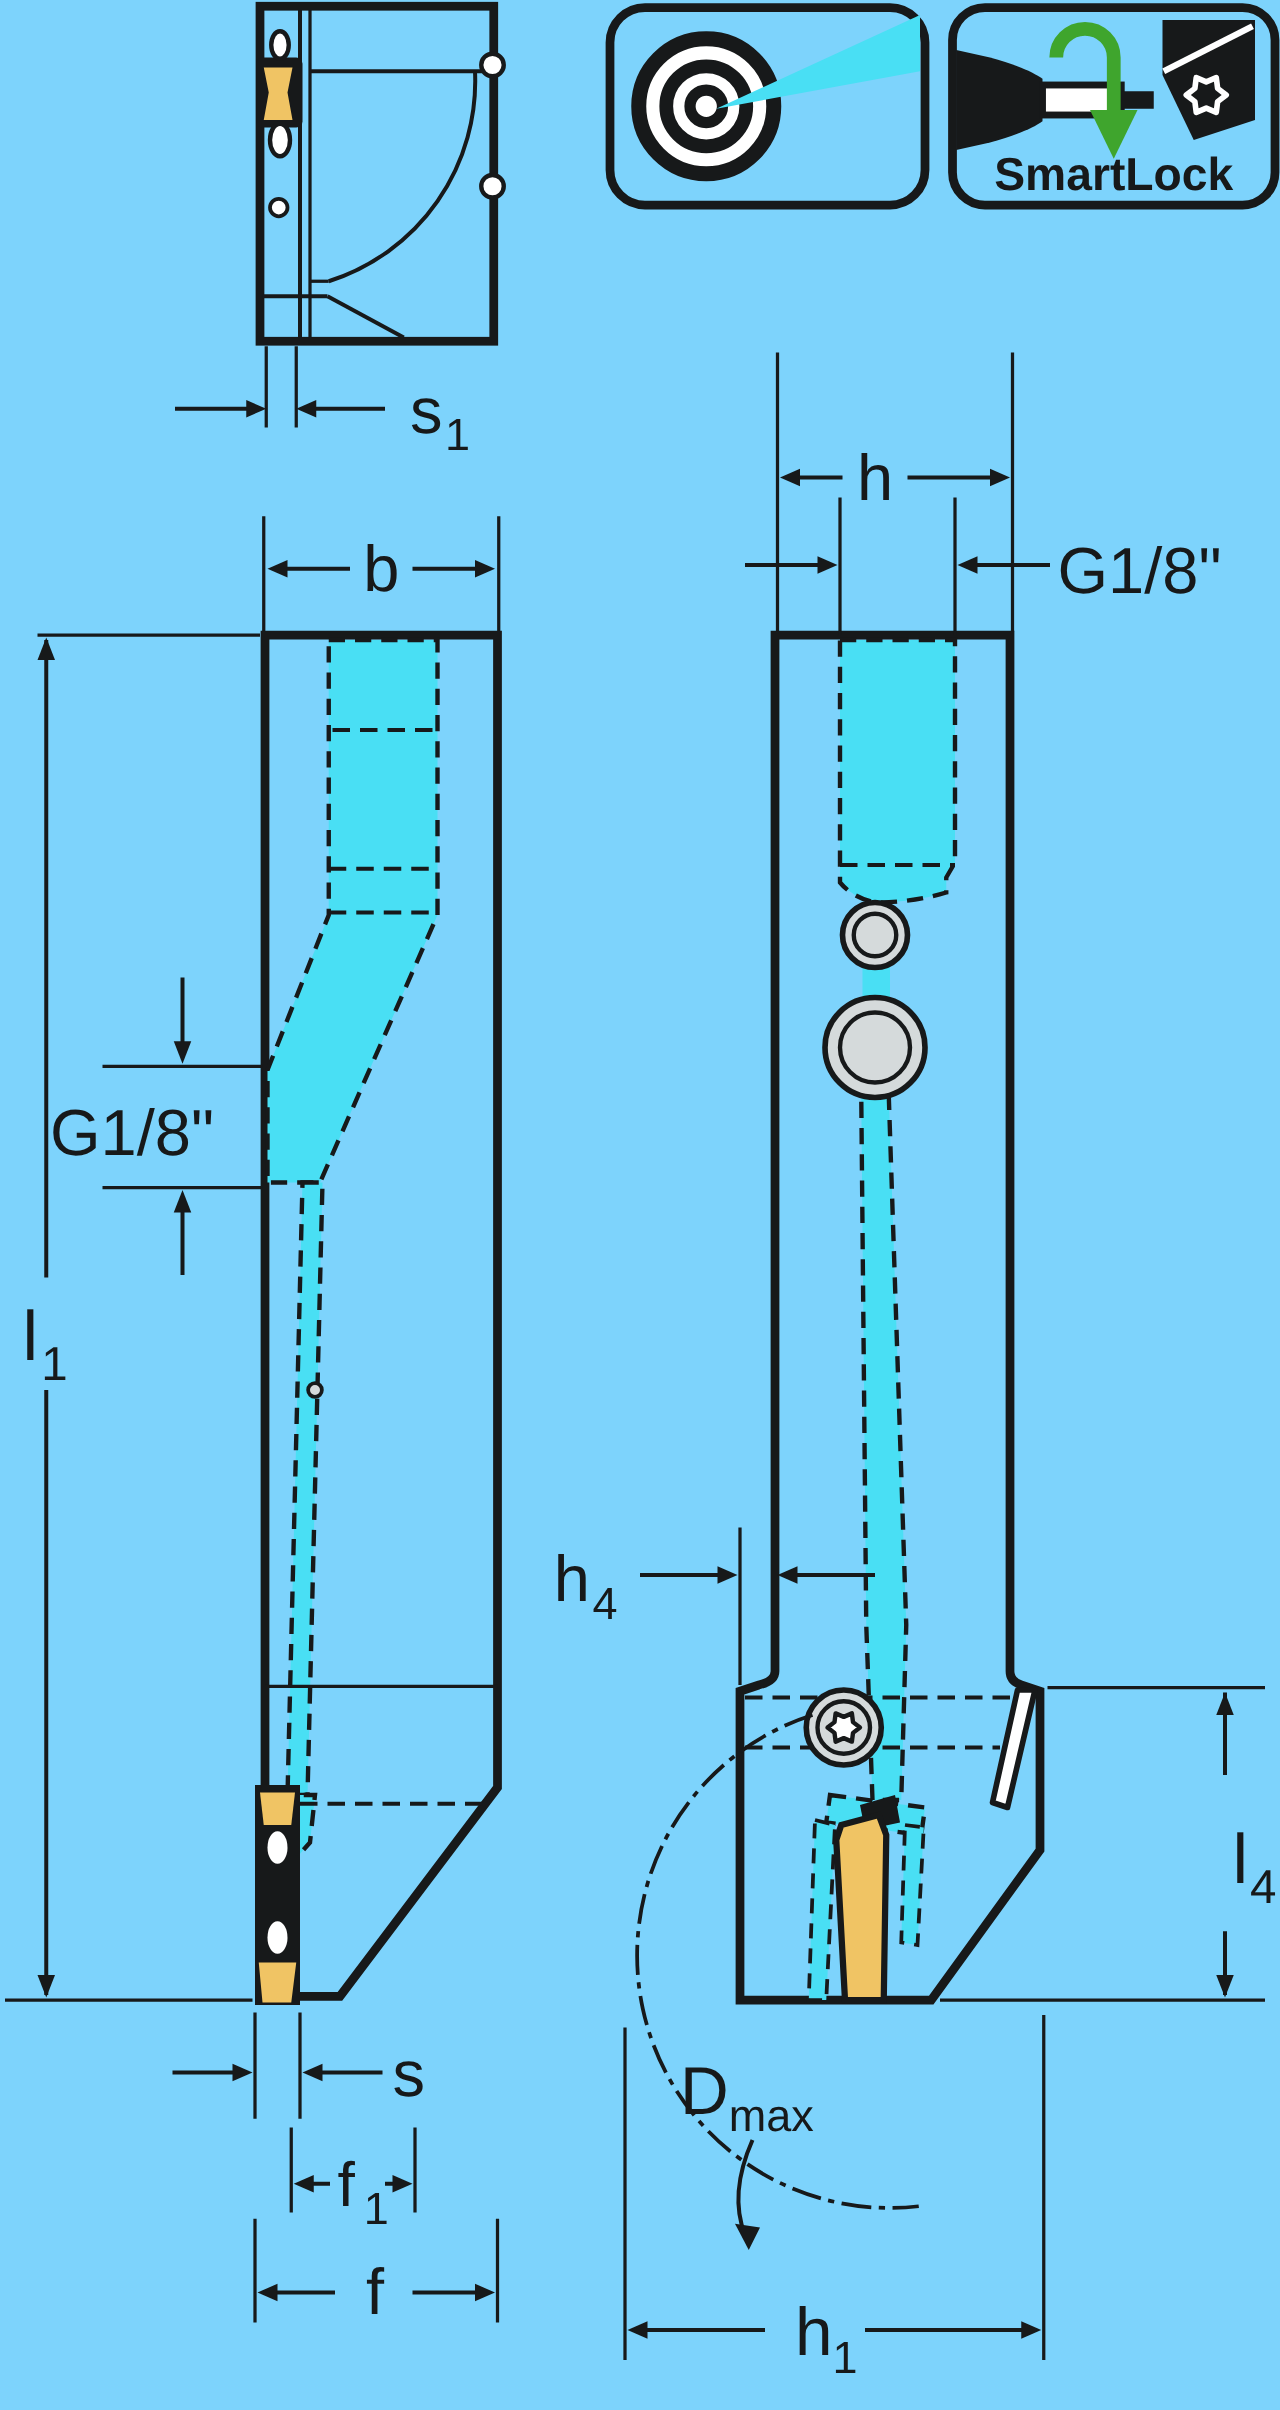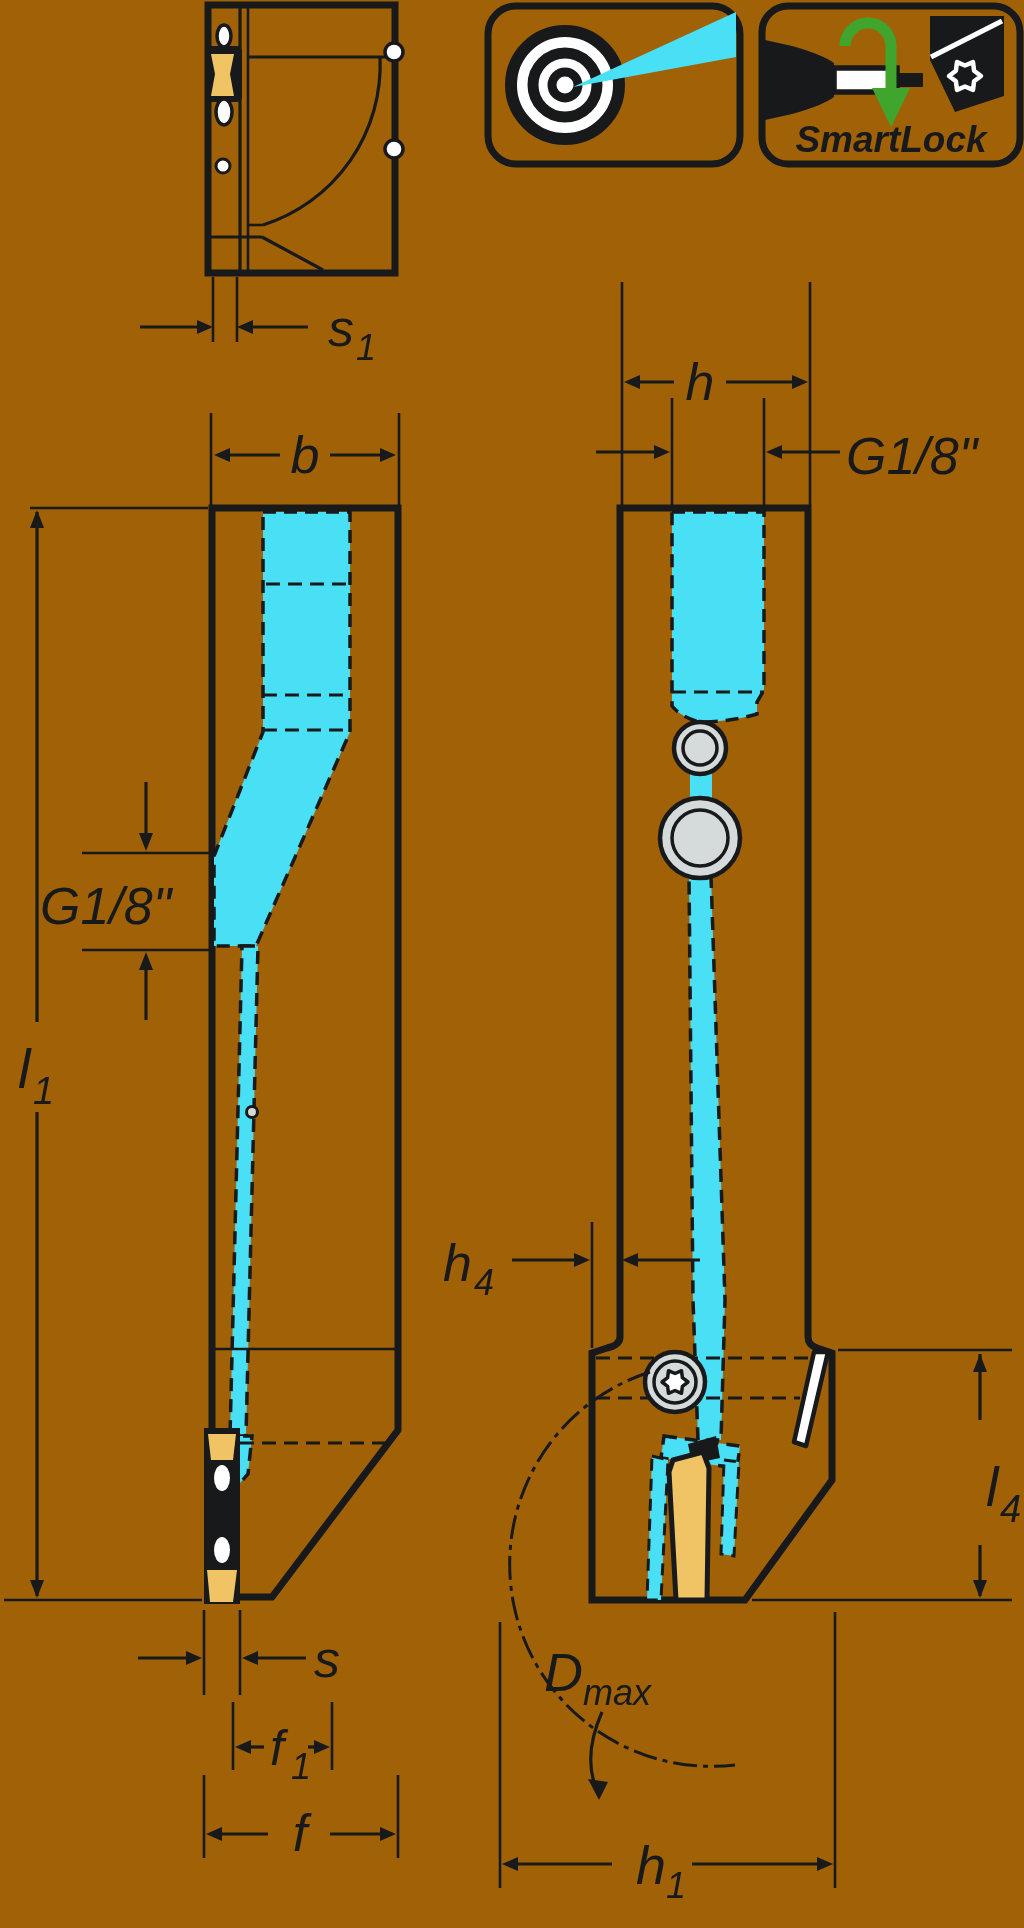--- a/index.html
+++ b/index.html
@@ -1,16 +1,16 @@
 <!DOCTYPE html>
 <html><head>
 <meta charset="utf-8">
 <style>
   html,body{margin:0;padding:0;background:#fff;}
-  .canvas{width:1024px;height:1928px;position:relative;background:#a16207;overflow:hidden;font-style:italic;}
+  .canvas{width:1024px;height:1928px;position:relative;background:#7dd3fc;overflow:hidden;}
   svg{display:block;}
   text{font-family:"Liberation Sans","DejaVu Sans",sans-serif;fill:#17191a;}
   .dim-label{font-size:52px;}
   .dim-sub{font-size:36px;}
   .badge-label{font-size:37px;font-weight:bold;}
   .thin{stroke:#17191a;stroke-width:2.6;fill:none;}
   .med{stroke:#17191a;stroke-width:3.2;fill:none;}
   .thick{stroke:#17191a;stroke-width:7;fill:none;}
   .arrow{fill:#17191a;stroke:none;}
   .dashline{stroke:#17191a;stroke-width:3.2;fill:none;stroke-dasharray:14 8;}

